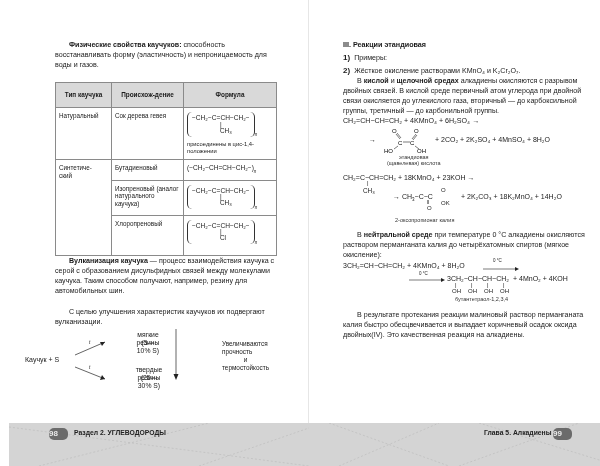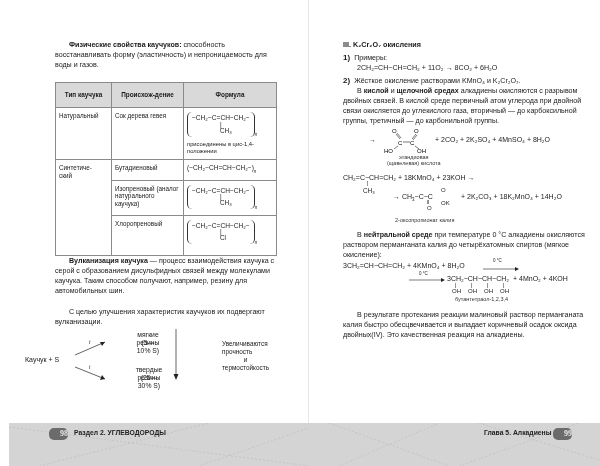--- a/index.html
+++ b/index.html
@@ -29,21 +29,21 @@
   .branch { display: block; padding-left: 28px; line-height: 6px; font-size: 6.4px; }
   .note { font-size: 5.8px; line-height: 7px; margin-top: 3px; display: block; }
 
   
   .vulc { position: relative; height: 58px; margin-top: 6px; font-size: 6.8px; }
   .vulc span { position: absolute; }
 
   
   .footer { position: absolute; left: 0; bottom: 0; width: 300px; height: 43px; background: #d4d4d4; overflow: hidden; }
   .footer svg { position: absolute; left: 0; top: 0; }
-  .badge { position: absolute; top: 5px; height: 12px; width: 19px; border-radius: 5px; background: #6b6b6b; color: #e8e8e8; font-size: 8px; font-weight: bold; text-align: right; line-height: 12px; font-family: Liberation Serif, serif; }
+  .badge { position: absolute; top: 5px; height: 12px; width: 19px; border-radius: 5px; background: #6b6b6b; color: #e8e8e8; font-size: 8px; font-weight: bold; text-align: left; line-height: 12px; }
   .runhead { position: absolute; top: 6px; font-size: 6.8px; font-weight: bold; color: #222; }
 
   
   .h3 { font-size: 7.2px; font-weight: bold; }
   .num { font-weight: bold; font-size: 8px; margin-right: 4px; }
   .eq { font-size: 7.1px; line-height: 10px; white-space: nowrap; }
   .chem { position: relative; font-size: 7px; }
   .small { font-size: 5.5px; color: #333; }
   .abs { position: absolute; white-space: nowrap; }
 </style>
@@ -120,25 +120,25 @@
         <line x1="30" y1="43" x2="200" y2="0" stroke="#b8b8b8" stroke-width="0.6" stroke-dasharray="2,2"></line>
         <line x1="190" y1="43" x2="300" y2="5" stroke="#b8b8b8" stroke-width="0.6" stroke-dasharray="2,2"></line>
       </svg>
       <div class="badge" style="left:40px;">98</div>
       <div class="runhead" style="left:65px;">Раздел 2. УГЛЕВОДОРОДЫ</div>
     </div>
   </div>
 
   <div class="page right">
     <div class="content" style="left:34px; width:242px;">
-      <p class="h3">III. K₂Cr₂O₇ окисления</p>
+      <p class="h3">III. Реакции этандиовая</p>
       <p style="margin-top:3px;"><span class="num">1)</span><span>Примеры:</span></p>
-      <p class="eq" style="padding-left:14px;">2CH₂=CH−CH=CH₂ + 11O₂ → 8CO₂ + 6H₂O</p>
       <p style="margin-top:3px;"><span class="num">2)</span><span>Жёсткое окисление растворами KMnO₄ и K₂Cr₂O₇.</span></p>
       <p class="indent"><span>В </span><b>кислой</b><span> и </span><b>щелочной средах</b><span> алкадиены окисляются с разрывом двойных связей. В кислой среде первичный атом углерода при двойной связи окисляется до углекислого газа, вторичный — до карбоксильной группы, третичный — до карбонильной группы.</span></p>
+      <p class="eq">CH₂=CH−CH=CH₂ + 4KMnO₄ + 6H₂SO₄ →</p>
 
       <div class="chem" style="height:42px;">
         <span class="abs" style="left:26px; top:10px;">→</span>
         <svg class="abs" style="left:40px; top:0;" width="48" height="28">
           <text x="9" y="7" font-size="6">O</text>
             <text x="31" y="7" font-size="6">O</text>
           <line x1="13" y1="8" x2="17" y2="13" stroke="#222" stroke-width="0.6"></line>
             <line x1="14" y1="7" x2="18" y2="12" stroke="#222" stroke-width="0.6"></line>
           <line x1="33" y1="8" x2="29" y2="13" stroke="#222" stroke-width="0.6"></line>
             <line x1="34" y1="9" x2="30" y2="14" stroke="#222" stroke-width="0.6"></line>

